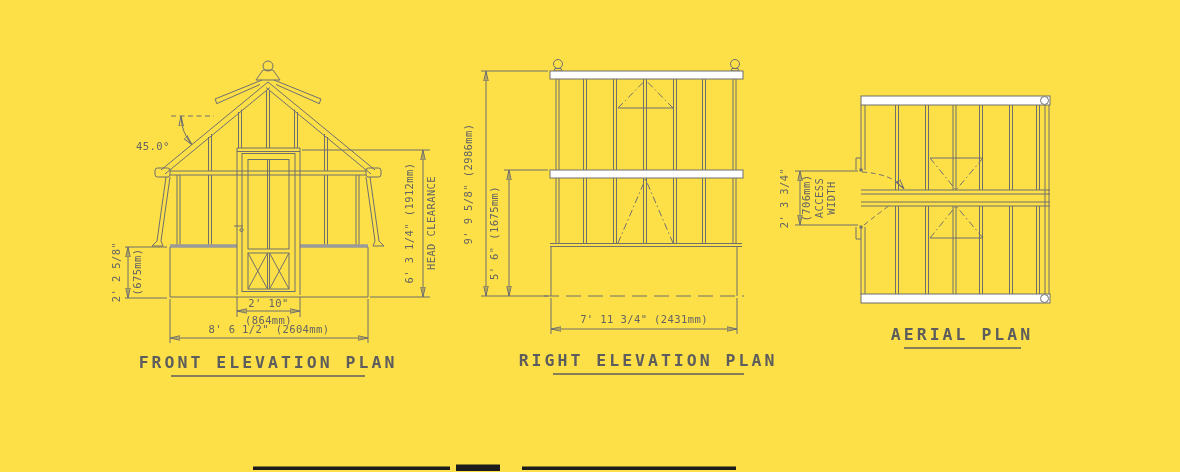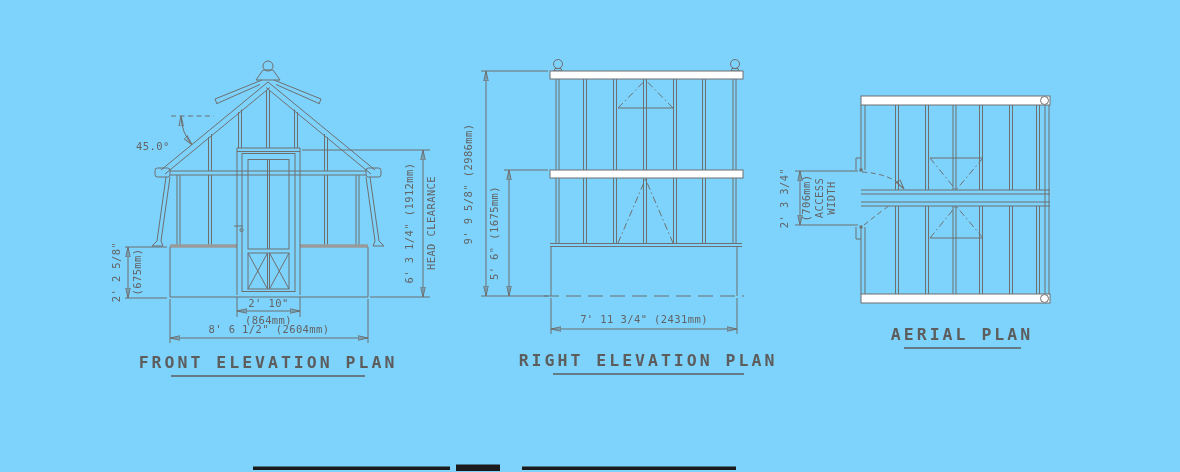--- a/index.html
+++ b/index.html
@@ -1,16 +1,16 @@
 <!DOCTYPE html>
 <html><head>
 <meta charset="utf-8">
 <style>
   html,body{margin:0;padding:0;background:#ffffff;}
-  .page{width:1180px;height:472px;position:relative;background:#7dd3fc;overflow:hidden;}
+  .page{width:1180px;height:472px;position:relative;background:#fde047;overflow:hidden;}
   svg line, svg path, svg rect, svg circle, svg polyline{
     stroke:#6f6f6f; stroke-width:1; fill:none;
     stroke-linecap:butt; stroke-linejoin:miter;
   }
   .thick{stroke:#9a9a9a; stroke-width:3.5;}
   .band{fill:#ffffff;}
   .dd{stroke-dasharray:7 3 1.5 3;}
   .dash{stroke-dasharray:5 3.5;}
   .ldash{stroke-dasharray:15 7;}
   .solidfill{fill:#6f6f6f; stroke:none;}

